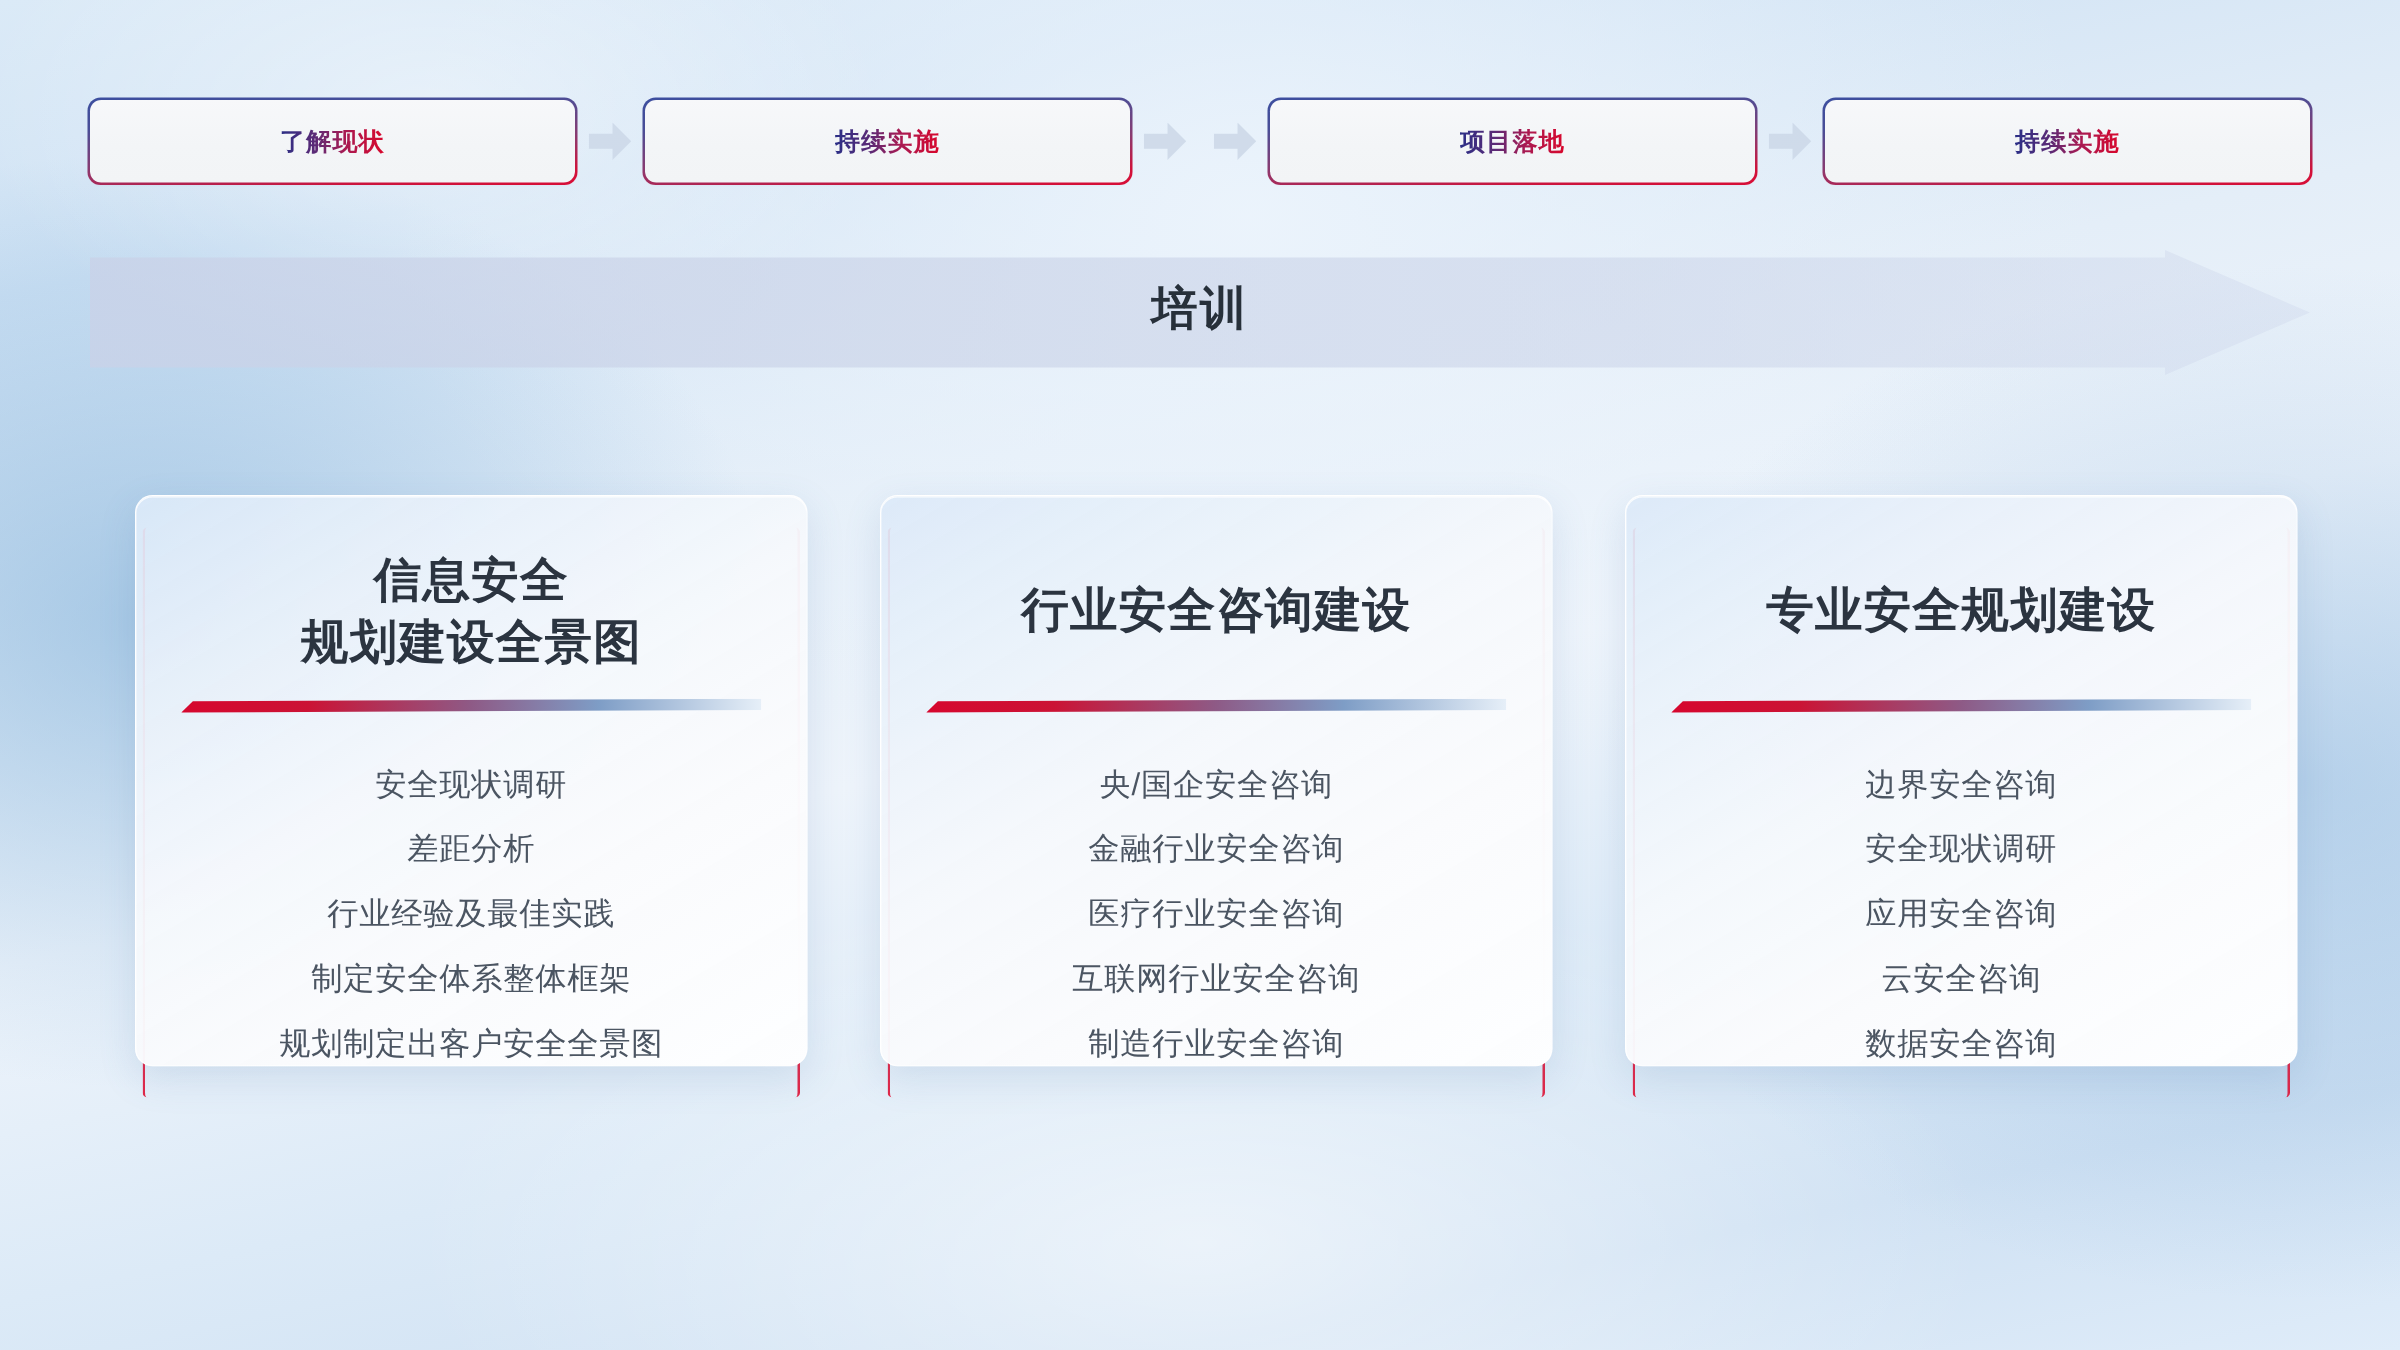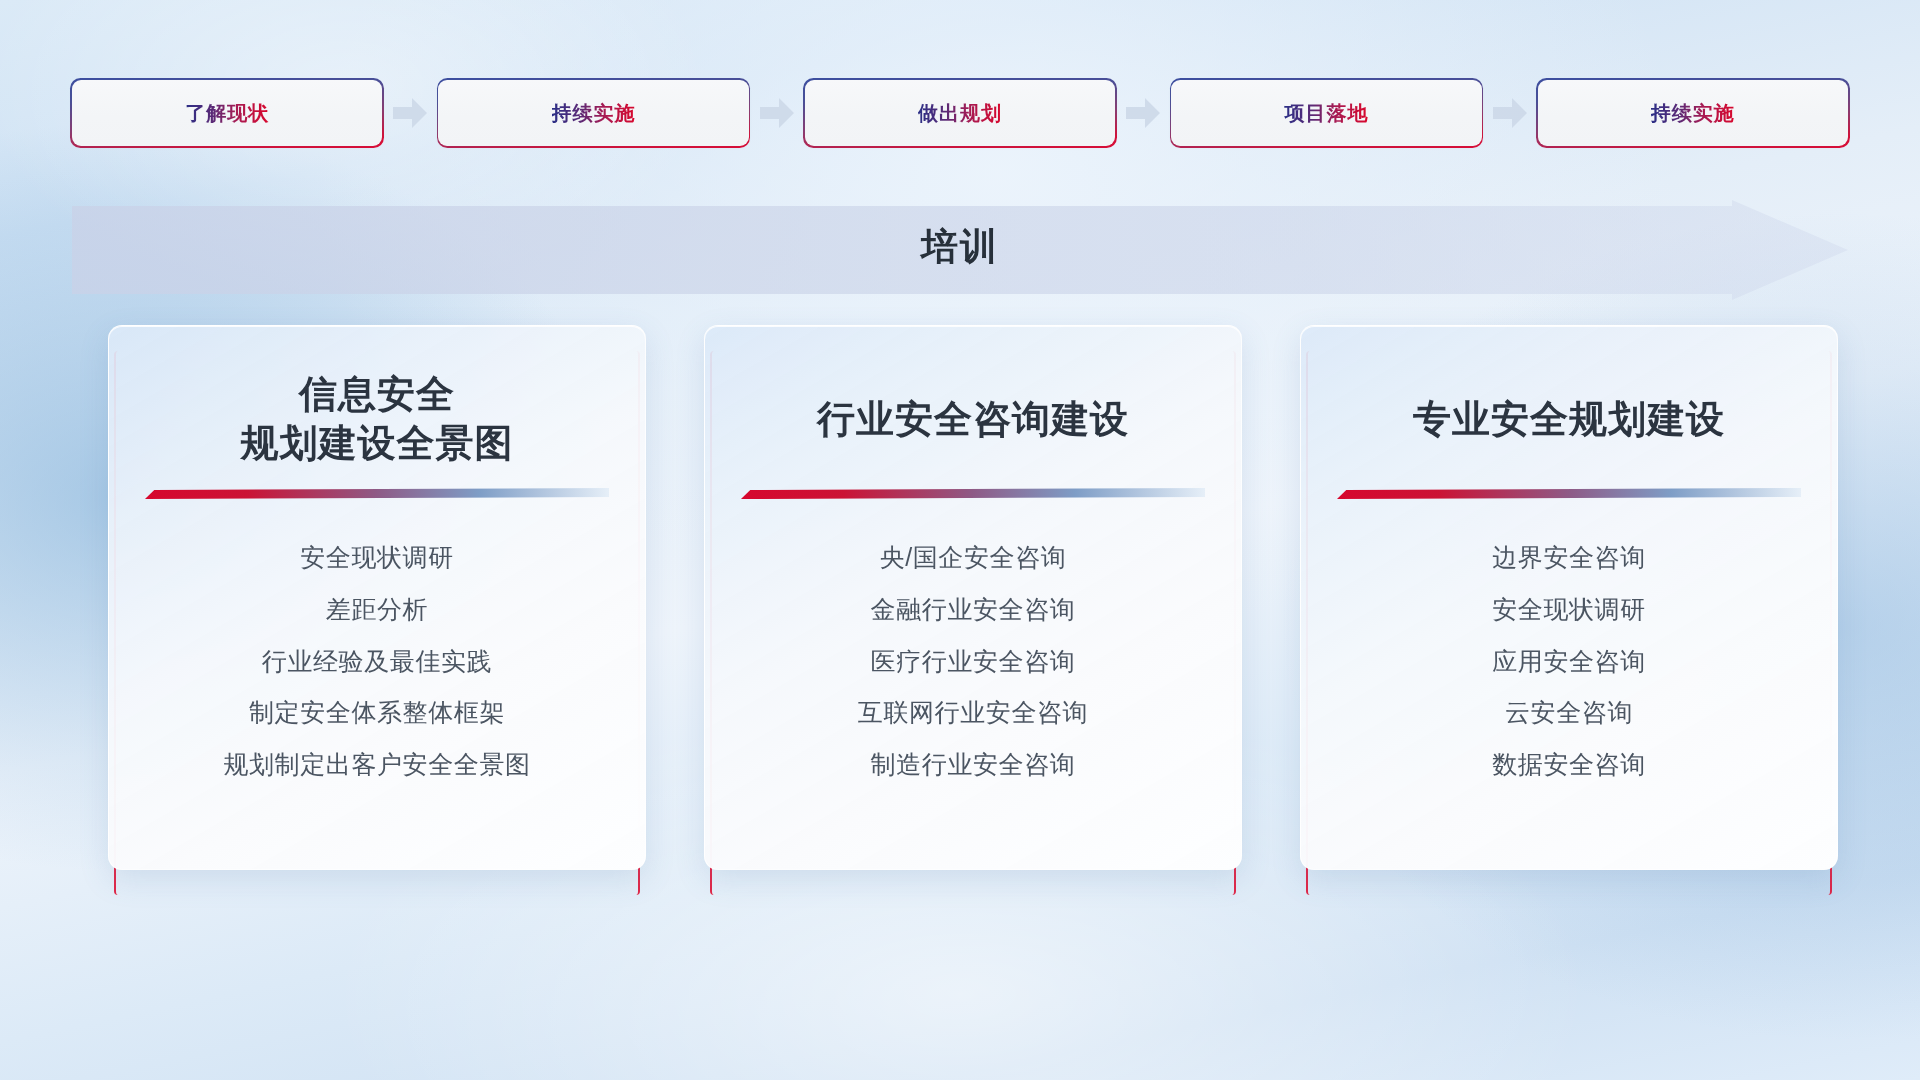--- a/index.html
+++ b/index.html
@@ -105,26 +105,27 @@
     font-size: 37px;
     font-weight: 700;
     color: #27303a;
     letter-spacing: 2px;
   }
 
   
   .cards {
     position: absolute;
     left: 108px;
-    top: 325px;
+    top: 352px;
     width: 1730px;
     height: 545px;
     display: flex;
     gap: 58px;
     z-index: 5;
+    align-items: center;
   }
   .card-wrap {
     position: relative;
     flex: 1 1 0;
   }
   
   .card-accent {
     position: absolute;
     left: 6px;
     right: 6px;
@@ -231,23 +232,20 @@
     <div class="step-box">
       <span class="step-label">持续实施</span>
     </div>
 
     <div class="step-sep">
       <svg class="sep-arrow" viewBox="0 0 34 30">
         <path d="M0 9 H19 V0 L34 15 L19 30 V21 H0 Z" fill="#ccd8e8"></path>
       </svg>
     </div>
 
-    <div class="step-box">
-      <span class="step-label">做出规划</span>
-    </div>
 
     <div class="step-sep">
       <svg class="sep-arrow" viewBox="0 0 34 30">
         <path d="M0 9 H19 V0 L34 15 L19 30 V21 H0 Z" fill="#ccd8e8"></path>
       </svg>
     </div>
 
     <div class="step-box">
       <span class="step-label">项目落地</span>
     </div>

